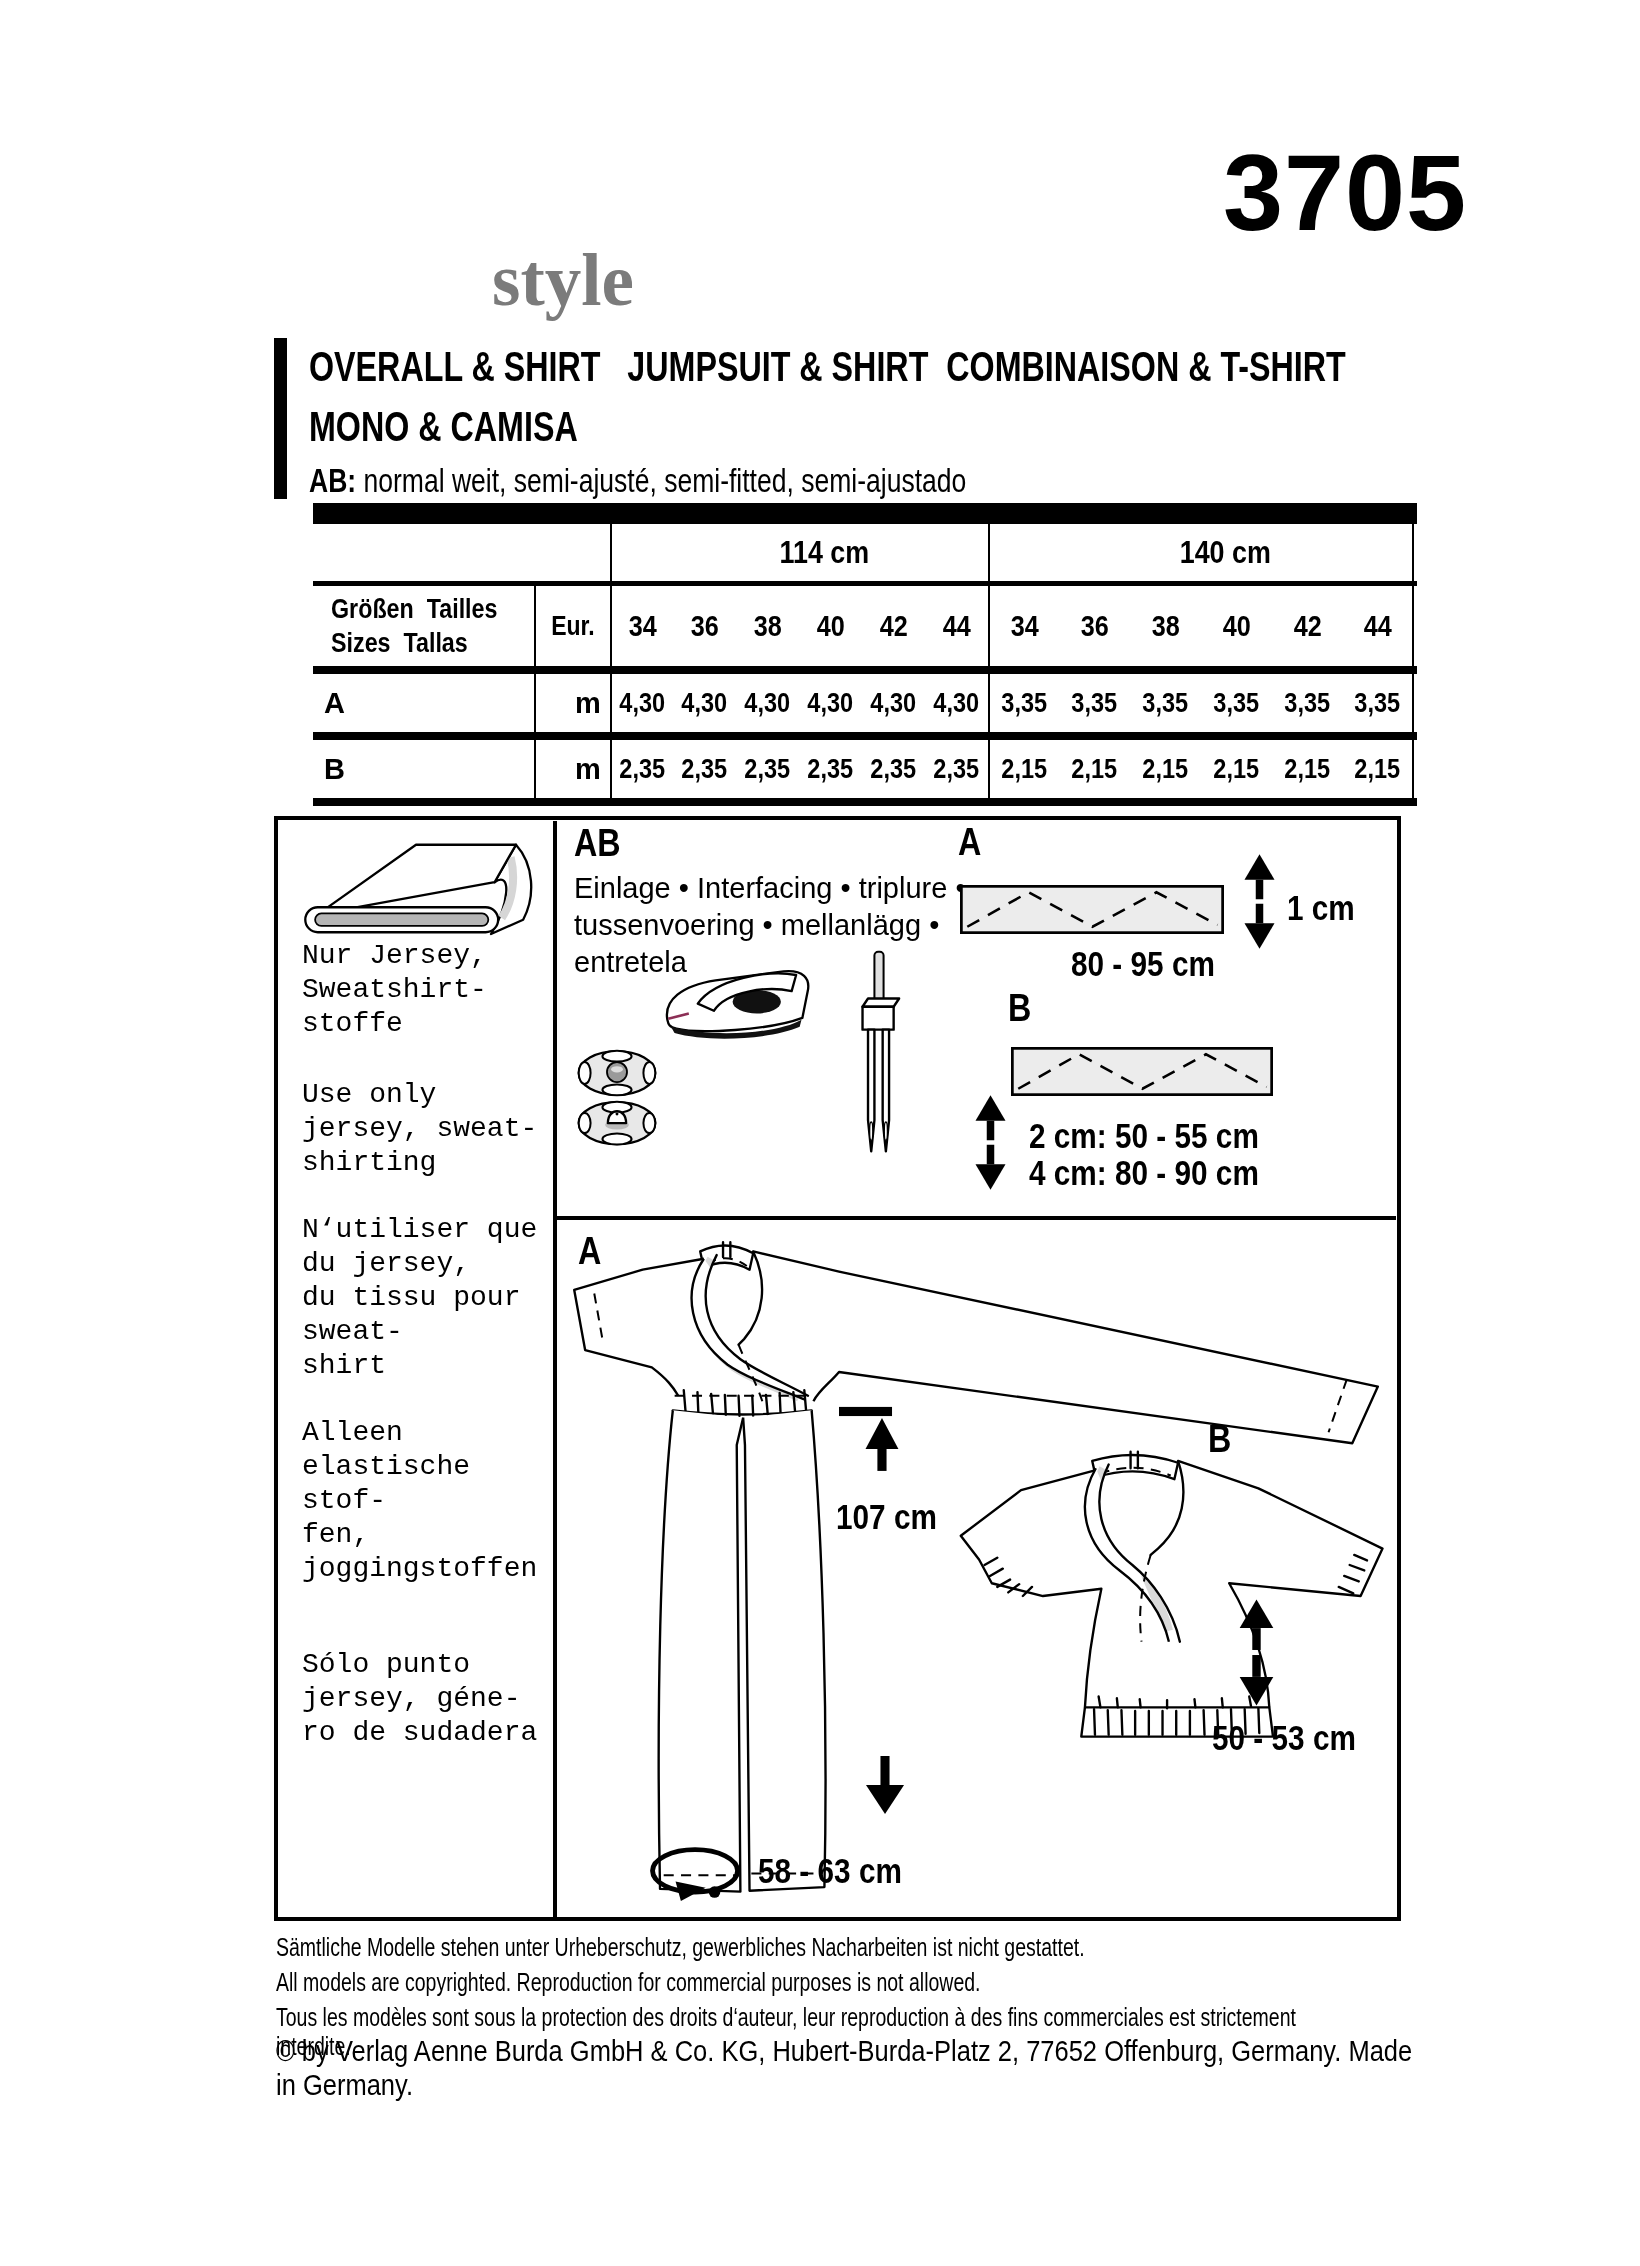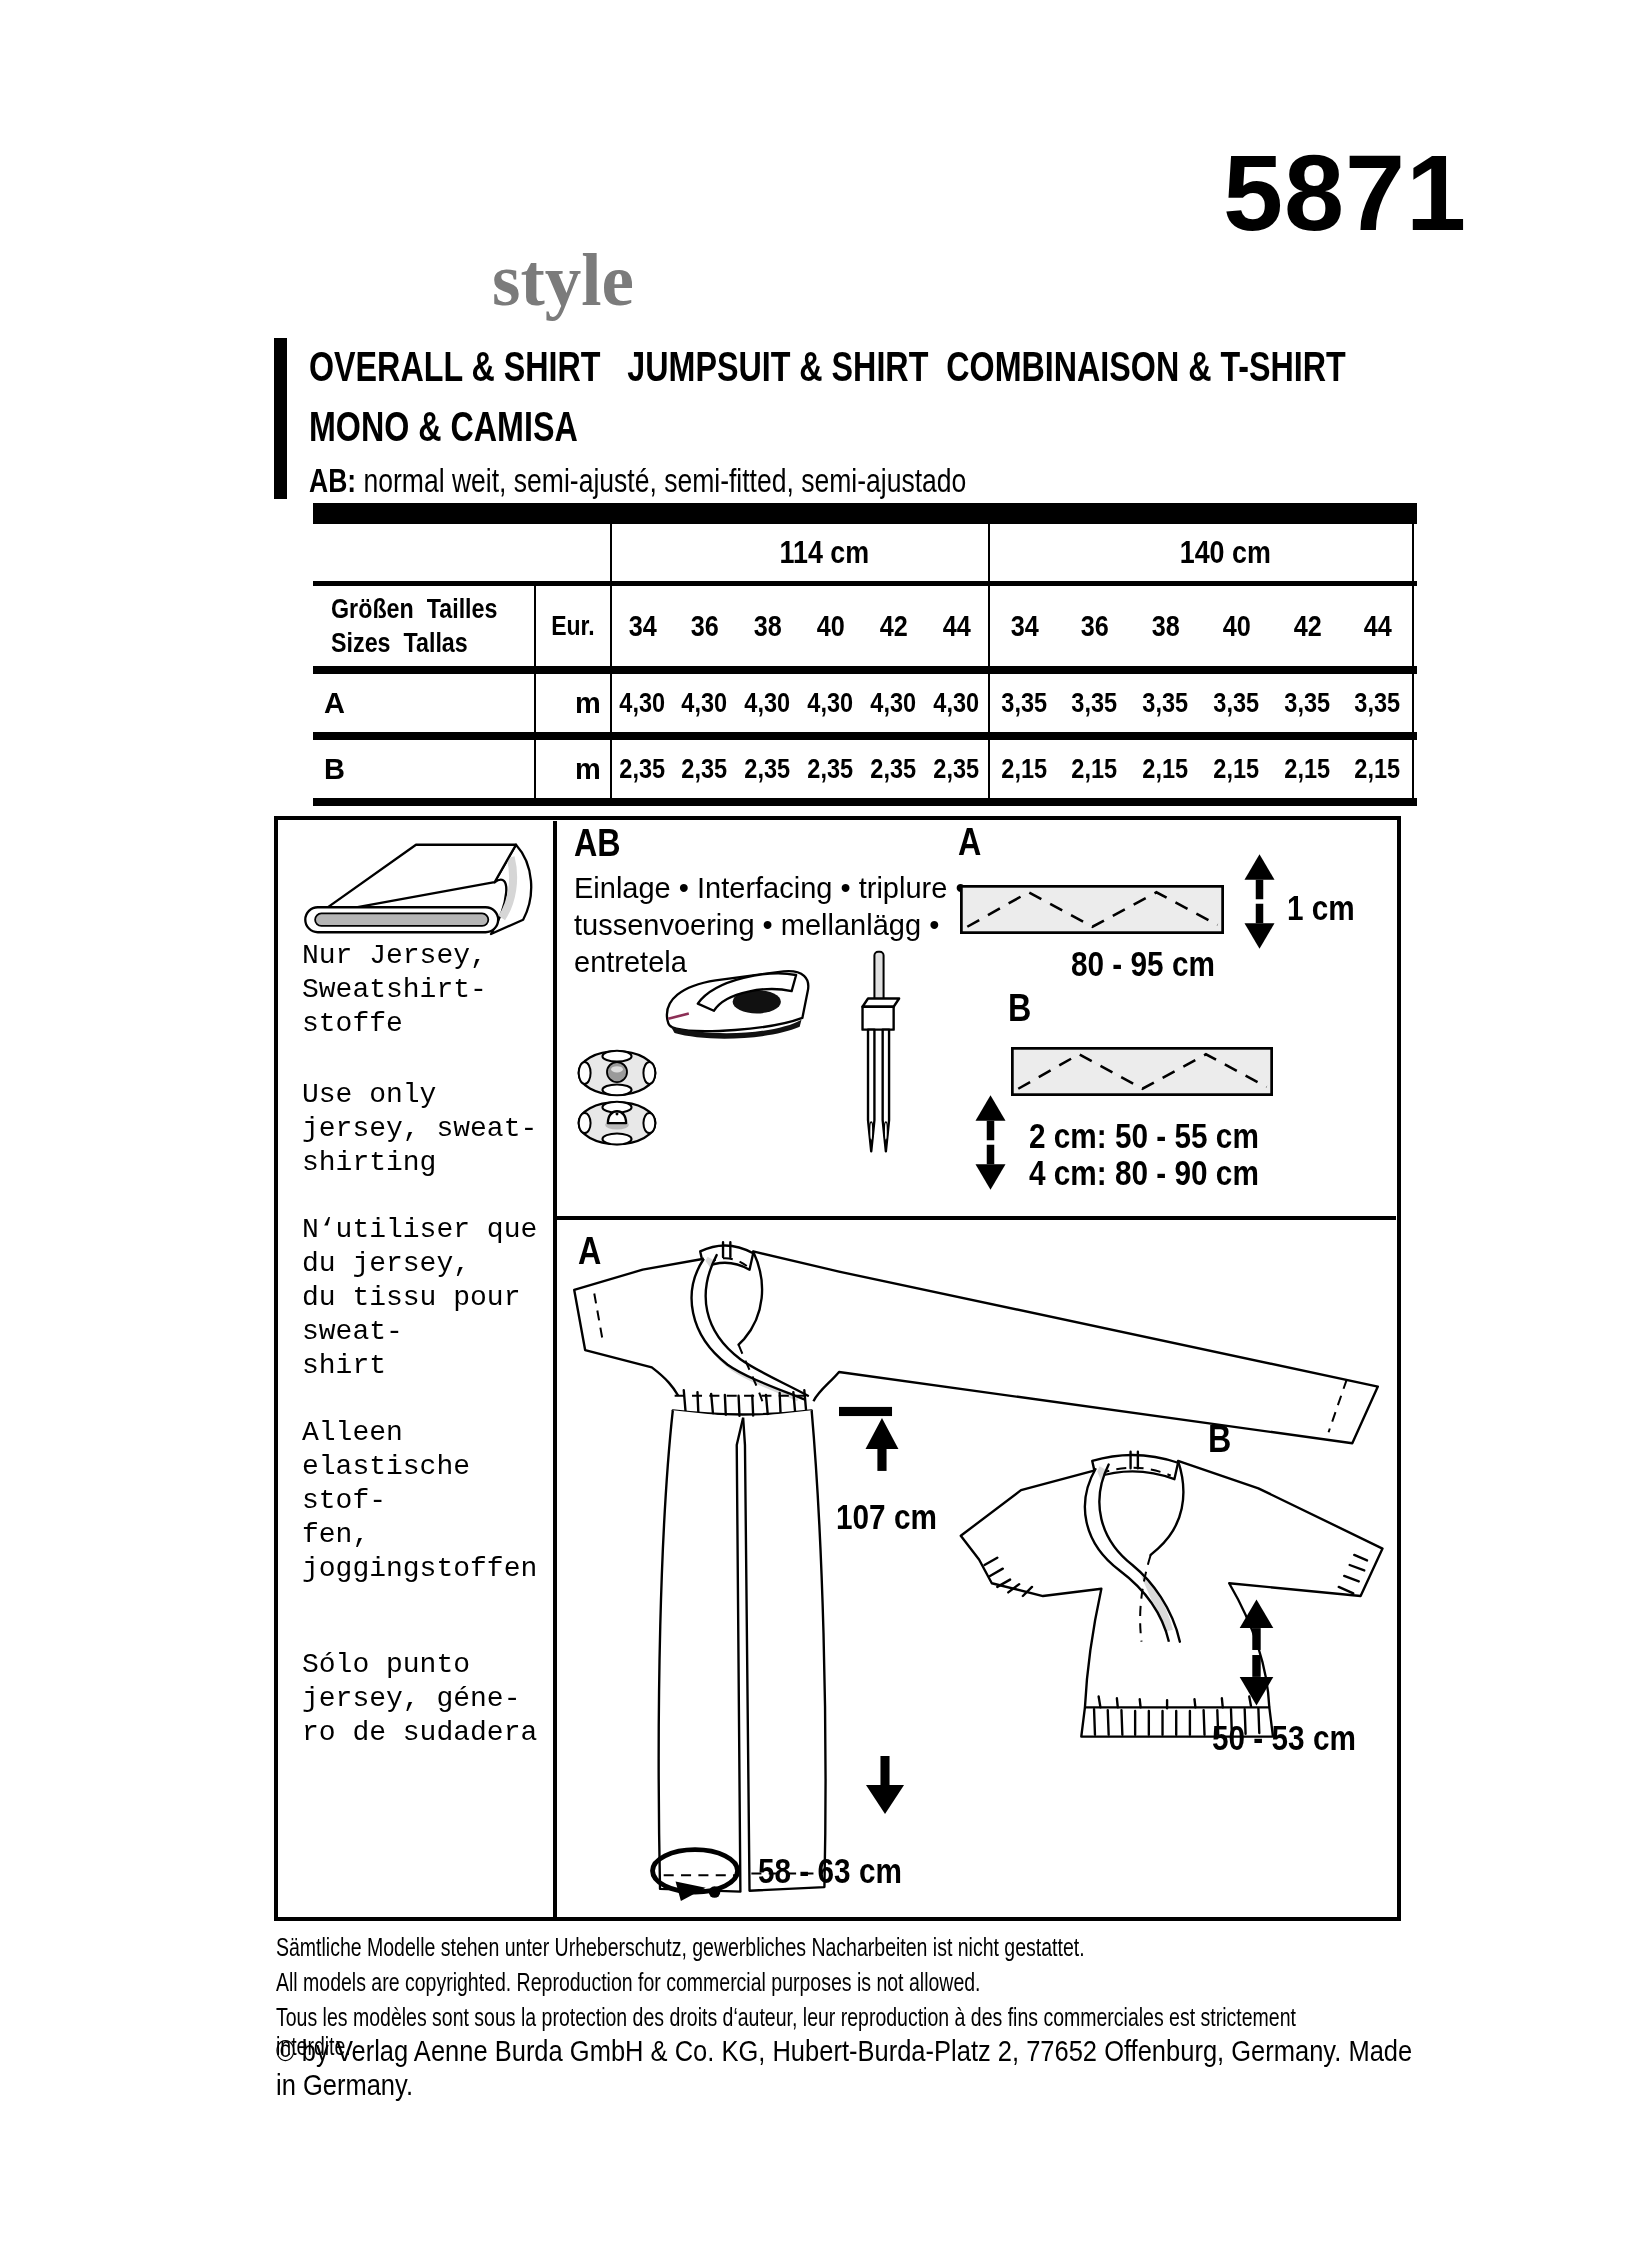--- a/index.html
+++ b/index.html
@@ -49,21 +49,21 @@
   .lnf{stroke:#000;stroke-width:2.6;fill:#fff;stroke-linejoin:round;}
   .dash{stroke:#000;stroke-width:2.2;fill:none;stroke-dasharray:11 8;}
   .shade{stroke:#d9d9d9;stroke-width:9;fill:none;}
 </style>
 </head>
 <body>
 
 <div id="page">
 
   <div class="abs" id="logo-sub">style</div>
-  <div class="abs" id="pattern-number">5871</div>
+  <div class="abs" id="pattern-number">3705</div>
 
   <div class="abs" id="title-bar"></div>
   <div class="abs title-line sx75 pre" style="top:342px;">OVERALL &amp; SHIRT   JUMPSUIT &amp; SHIRT  COMBINAISON &amp; T-SHIRT</div>
   <div class="abs title-line sx75 pre" style="top:402px;">MONO &amp; CAMISA</div>
   <div class="abs sx78 pre" id="ab-line"><span class="b">AB:</span><span> normal weit, semi-ajusté, semi-fitted, semi-ajustado</span></div>
 
   <div class="abs" id="table-topbar"></div>
   <div class="abs" id="size-table">
 
     <div class="trow hb6" style="height:57px;">

